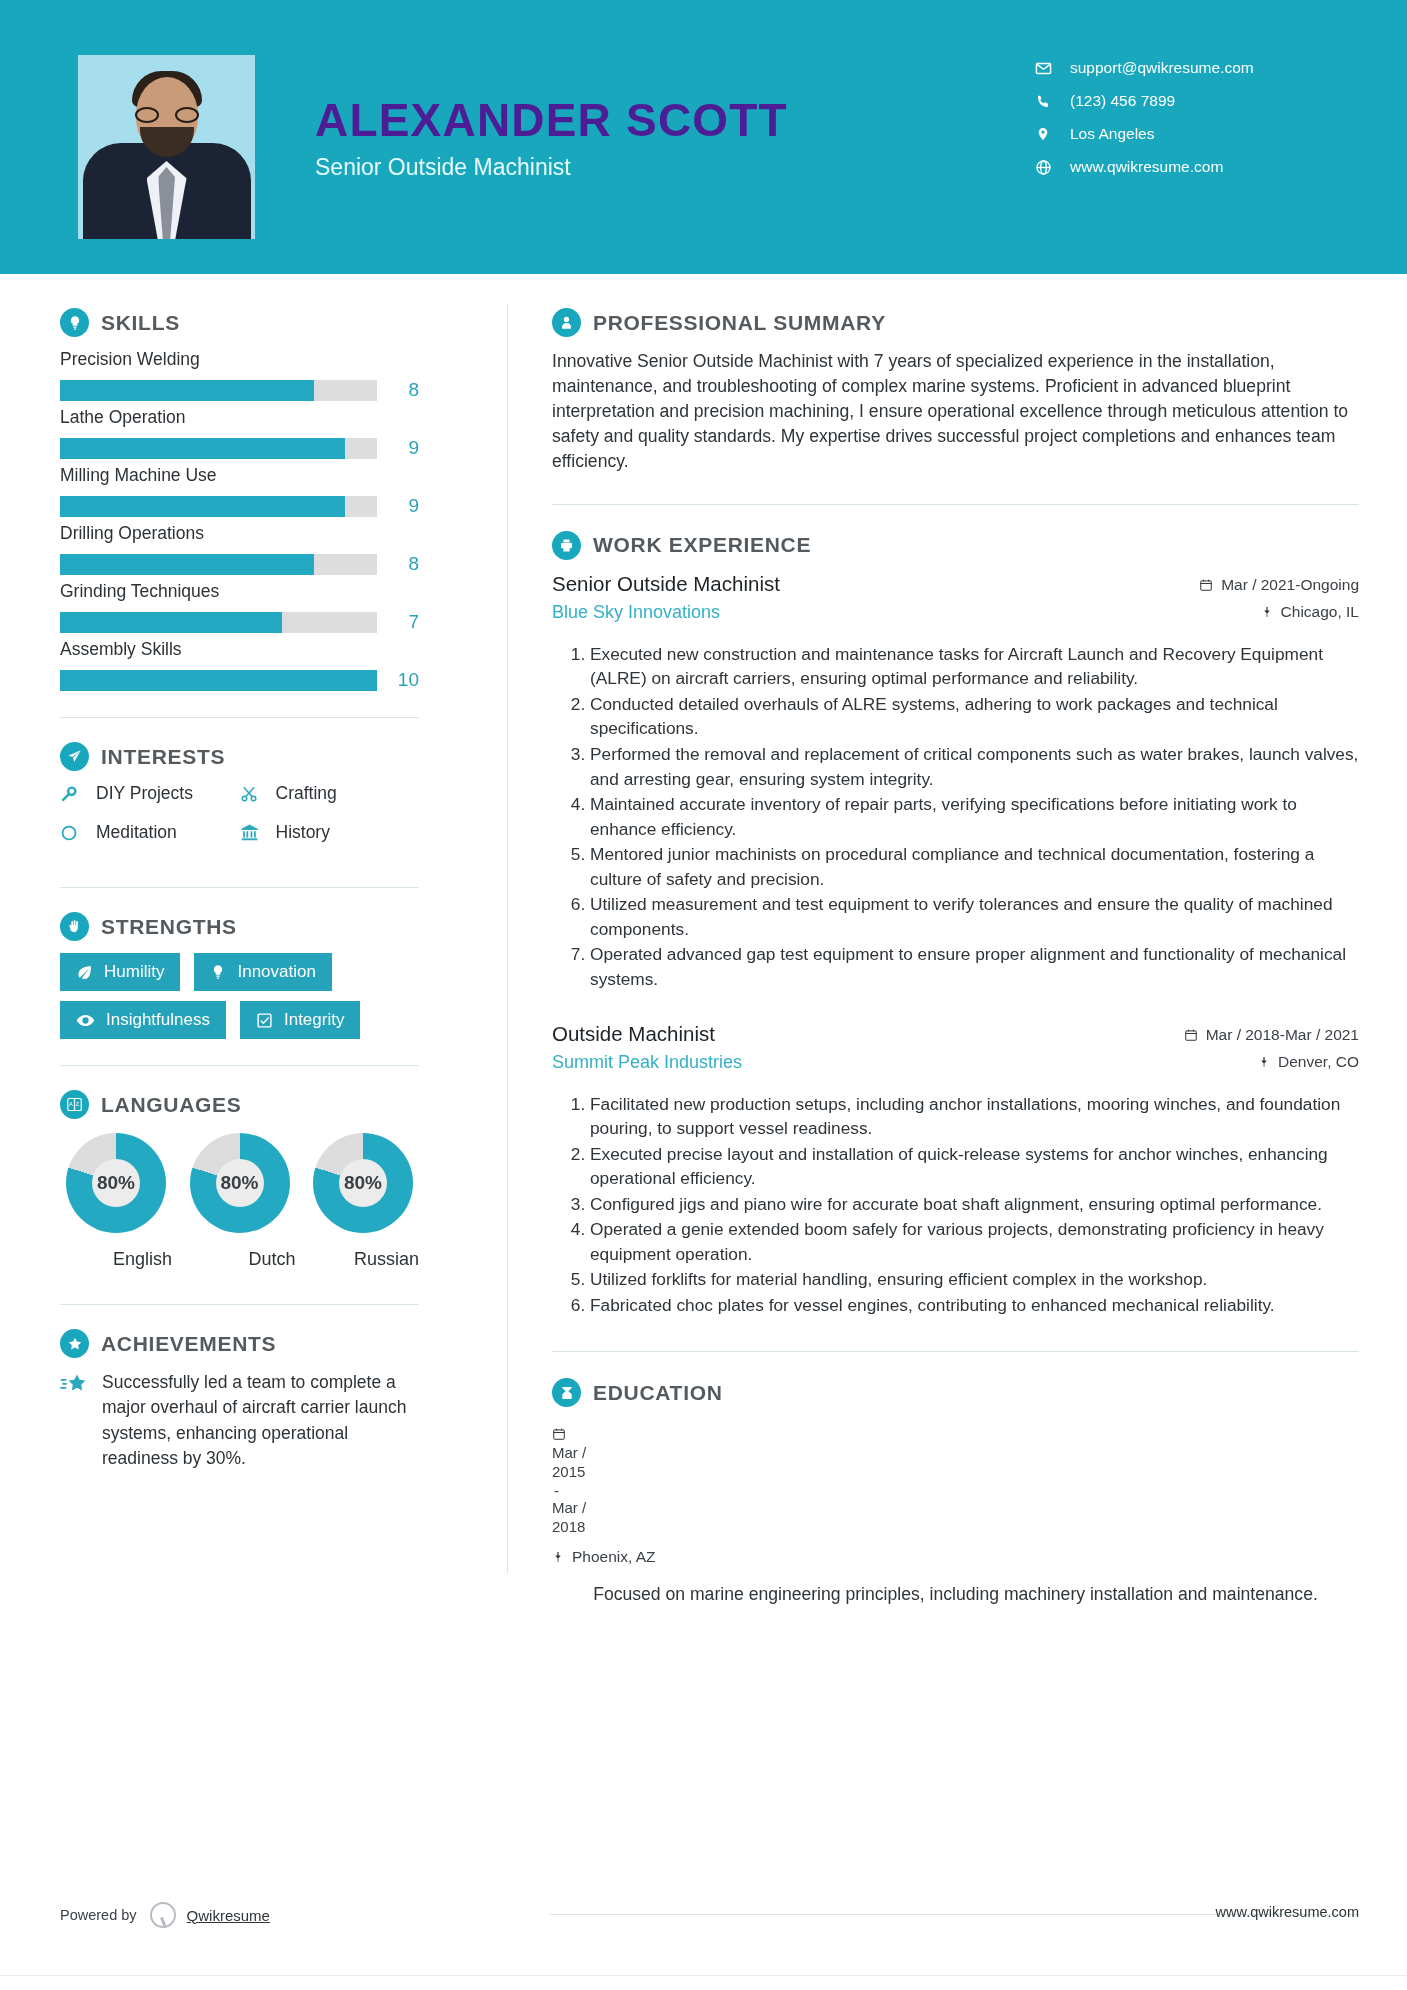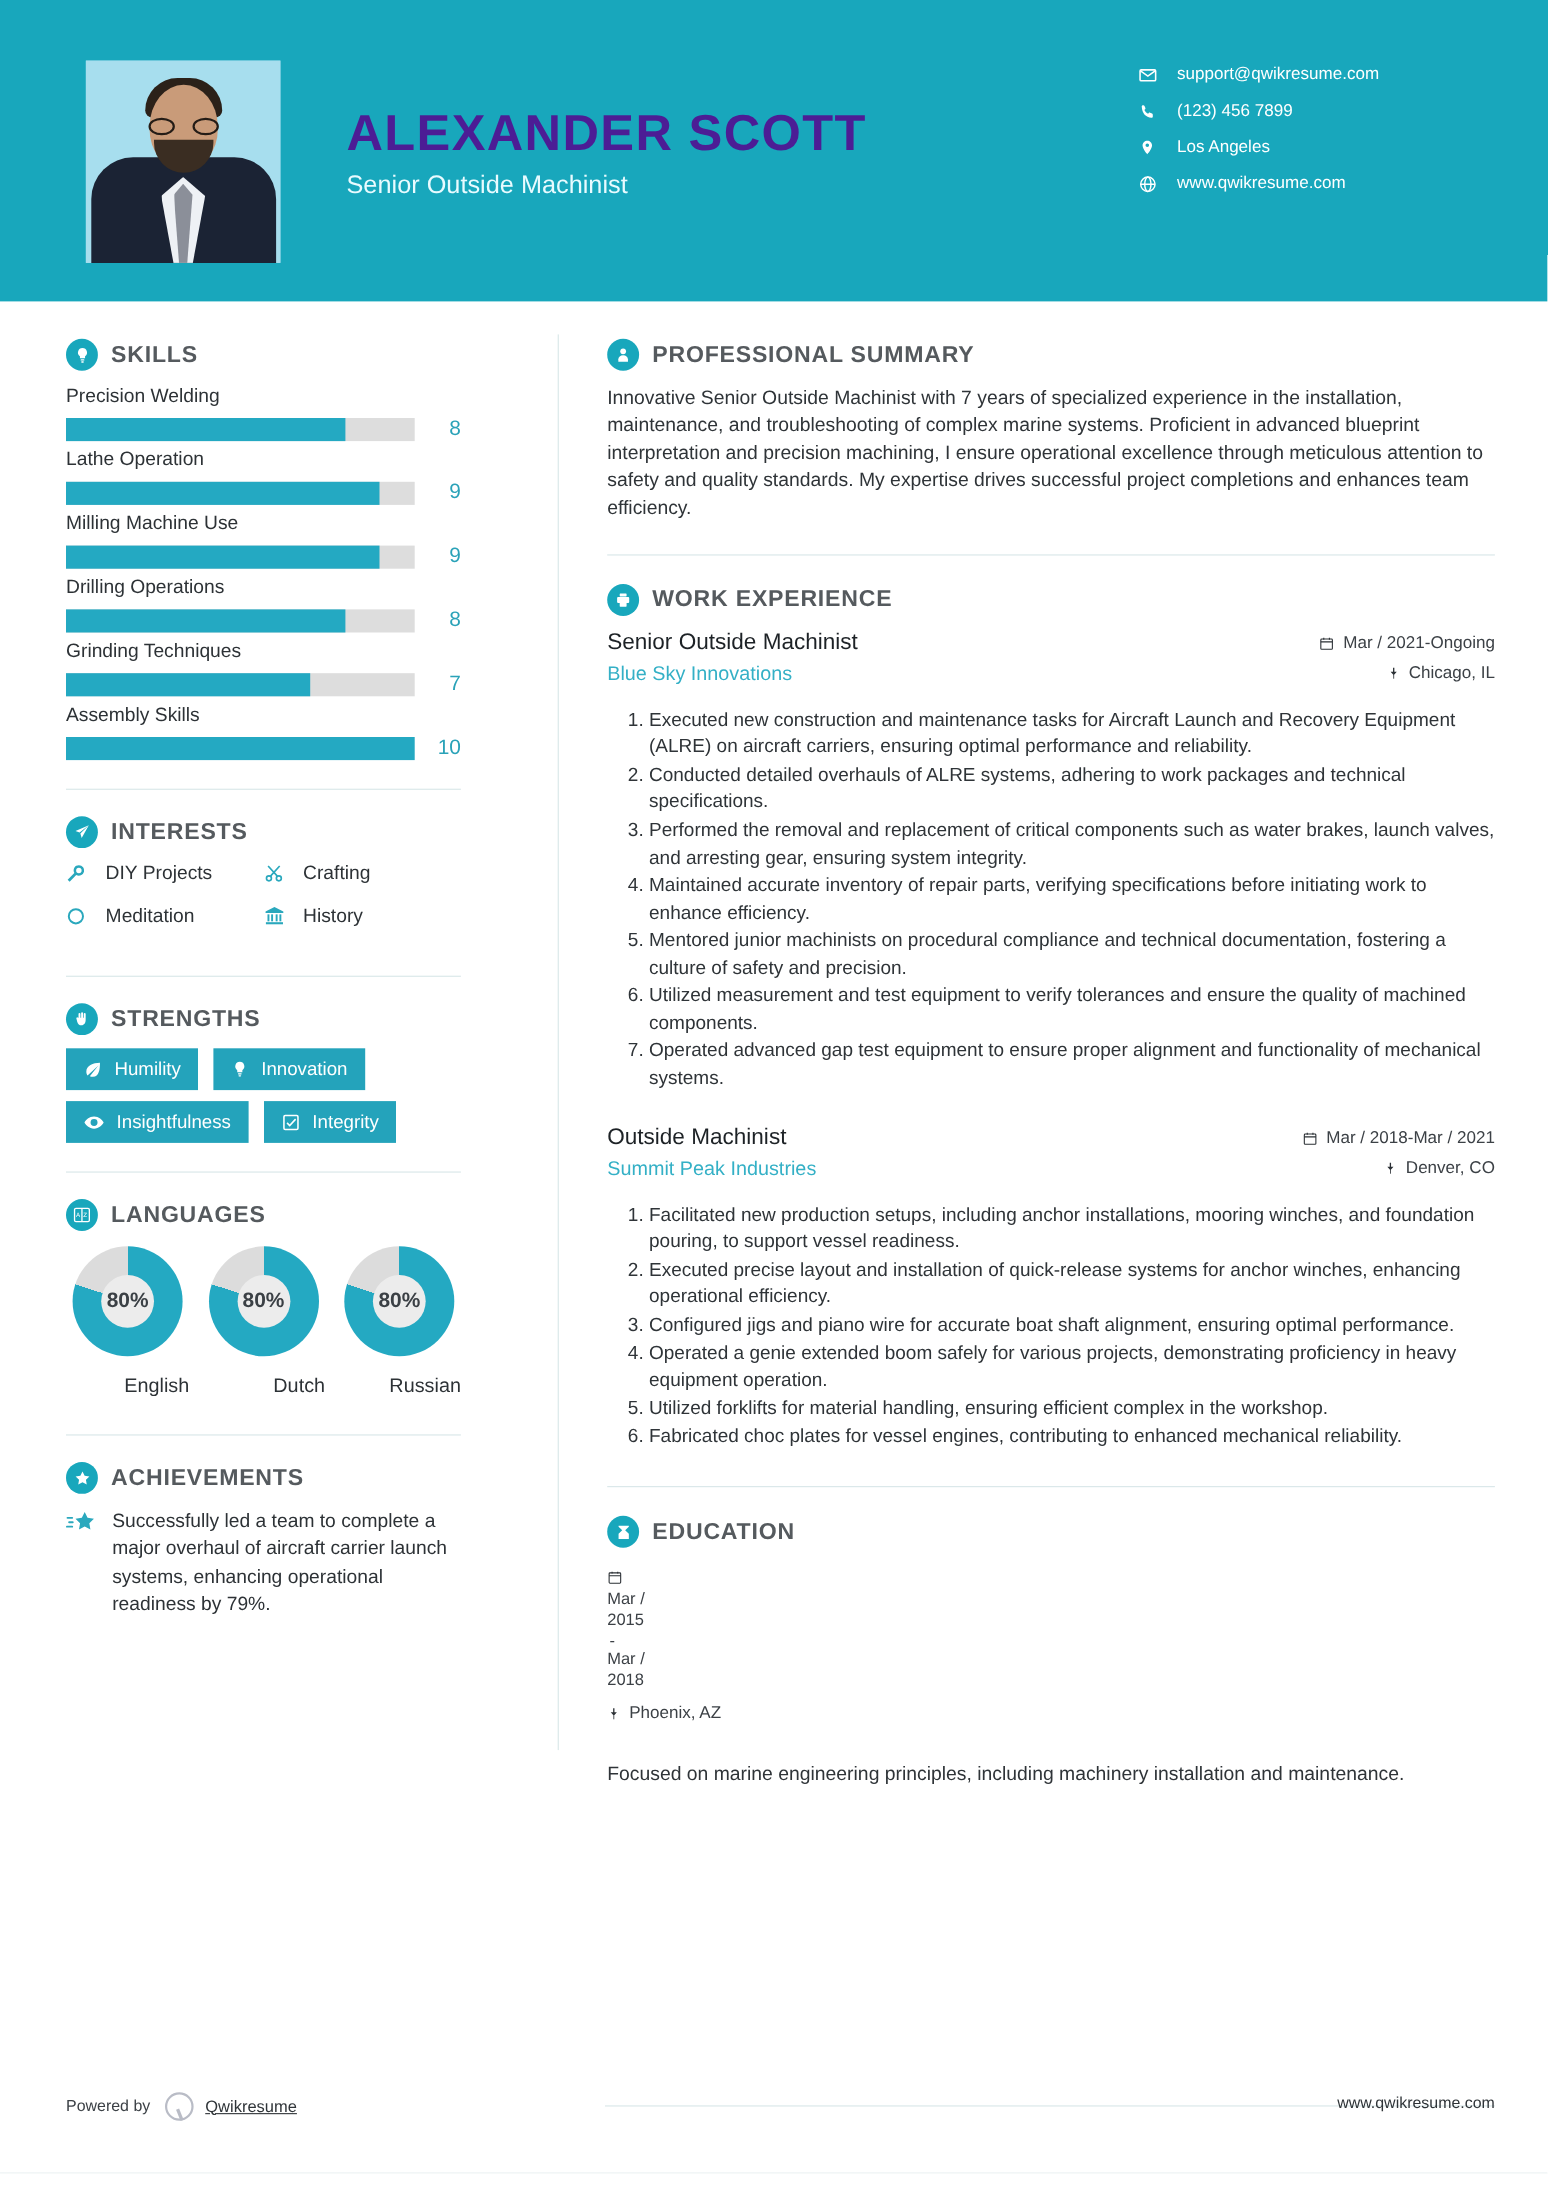--- a/index.html
+++ b/index.html
@@ -508,21 +508,21 @@
         </div>
         <div class="ach-row">
           <span class="ach-ico">
             <svg width="28" height="26" viewBox="0 0 28 26" fill="#2aa8bd">
                 <path d="M17 1.5l2.6 5.3 5.8.8-4.2 4.1 1 5.8-5.2-2.8-5.2 2.8 1-5.8L8.6 7.6l5.8-.8z"></path>
                 <rect x="0.5" y="6" width="6" height="1.7" rx=".85"></rect>
                 <rect x="2" y="10" width="5" height="1.7" rx=".85"></rect>
                 <rect x="0" y="14" width="6.5" height="1.7" rx=".85"></rect>
               </svg>
           </span>
-          <span class="ach-text">Successfully led a team to complete a major overhaul of aircraft carrier launch systems, enhancing operational readiness by 79%.</span>
+          <span class="ach-text">Successfully led a team to complete a major overhaul of aircraft carrier launch systems, enhancing operational readiness by 30%.</span>
         </div>
       </div>
     </div>
 
     <div class="divider-v"></div>
 
     <div class="right-col">
 
       <div>
         <div class="sec-head">
@@ -656,21 +656,21 @@
                 <span class="mi">
                   <svg width="12" height="14" viewBox="0 0 24 24" fill="#2b3035">
                       <path d="M13.2 2h-2.4v7.2H6.4l5.6 6.4 5.6-6.4h-4.4z"></path>
                       <rect x="11.3" y="15" width="1.5" height="7"></rect>
                     </svg>
                 </span>
                 <span>Phoenix, AZ</span>
               </div>
             </div>
           </div>
-          <div class="summary" style="margin-top:24px;">Focused on marine engineering principles, including machinery installation and maintenance.</div>
+          <div class="summary" style="margin-top:7px;text-align:center;">Focused on marine engineering principles, including machinery installation and maintenance.</div>
         </div>
       </div>
     </div>
   </div>
 
   <div class="footer">
     <div class="fline"></div>
     <div class="powered">
       <span>Powered by</span>
       <span class="qlogo"></span>

